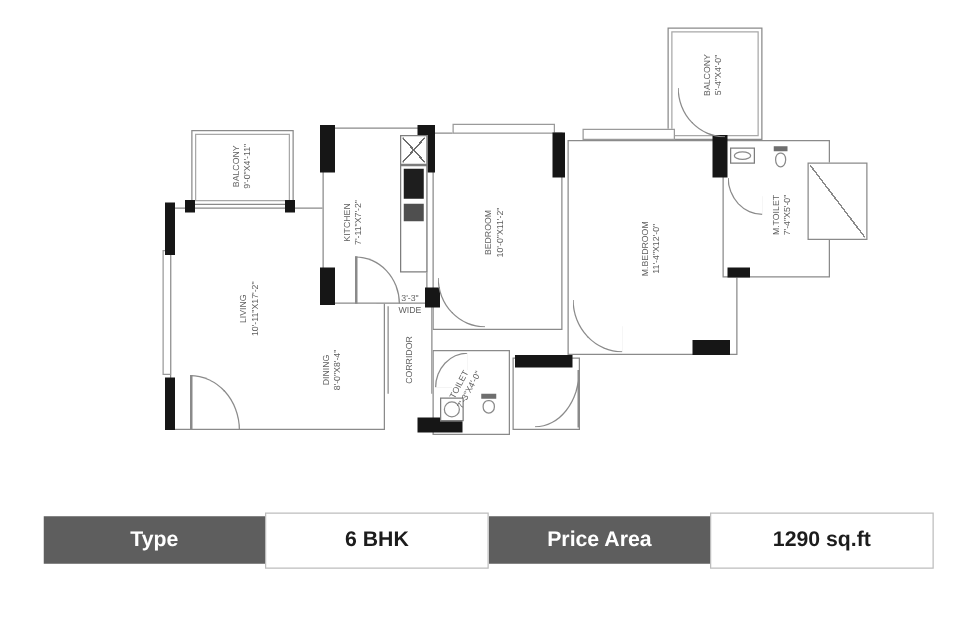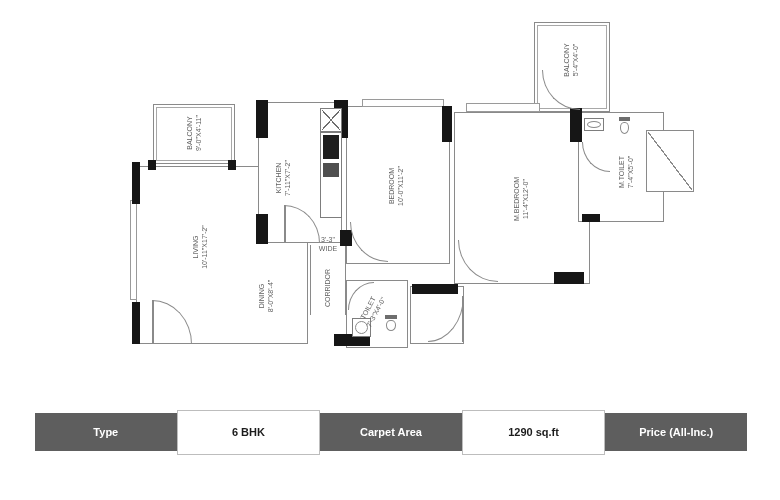--- a/index.html
+++ b/index.html
@@ -37,21 +37,21 @@
     background:linear-gradient(to top right, transparent calc(50% - .6px), #8a8a8a calc(50% - .6px), #8a8a8a calc(50% + .6px), transparent calc(50% + .6px));
   }
   .basin-oval{position:absolute;inset:2px;border:1px solid #8a8a8a;border-radius:50%;}
   .wc-bowl{position:absolute;left:2px;right:2px;top:6px;bottom:2px;border:1px solid #8a8a8a;border-radius:45% 45% 50% 50%;}
   .wc-tank{position:absolute;left:1px;right:1px;top:1px;height:4px;background:#6e6e6e;}
   .counter-dark{position:absolute;background:#1e1e1e;}
   .counter-mid{position:absolute;background:#4f4f4f;}
 
   
   #spec-table{position:absolute;left:35px;top:409px;width:712px;height:46px;display:flex;align-items:center;}
-  .cell{flex:1;display:flex;align-items:center;justify-content:center;font-size:11px;font-weight:bold;box-sizing:border-box;}
+  .cell{flex:1;display:flex;align-items:center;justify-content:center;font-size:17px;font-weight:bold;box-sizing:border-box;}
   .cell.dark{background:#5e5e5e;color:#ffffff;height:38px;}
   .cell.light{background:#ffffff;color:#1c1c1c;height:45px;border:1px solid #bdbdbd;z-index:2;}
 </style>
 </head>
 <body>
 
 <div id="plan">
 
   <div class="room" style="left:153px;top:104px;width:82px;height:60px;">
     <div class="inner"></div>
@@ -168,16 +168,15 @@
   <div class="rlabel d60" style="left:372px;top:310px;">
     <span>TOILET</span>
     <span>7'-3"X4'-0"</span>
   </div>
 
 </div>
 
 <div id="spec-table">
   <div class="cell dark">Type</div>
   <div class="cell light">6 BHK</div>
-  <div class="cell dark">Carpet Area</div>
+  <div class="cell dark">Price Area</div>
   <div class="cell light">1290 sq.ft</div>
-  <div class="cell dark">Price (All-Inc.)</div>
 </div>
 
 </body></html>

